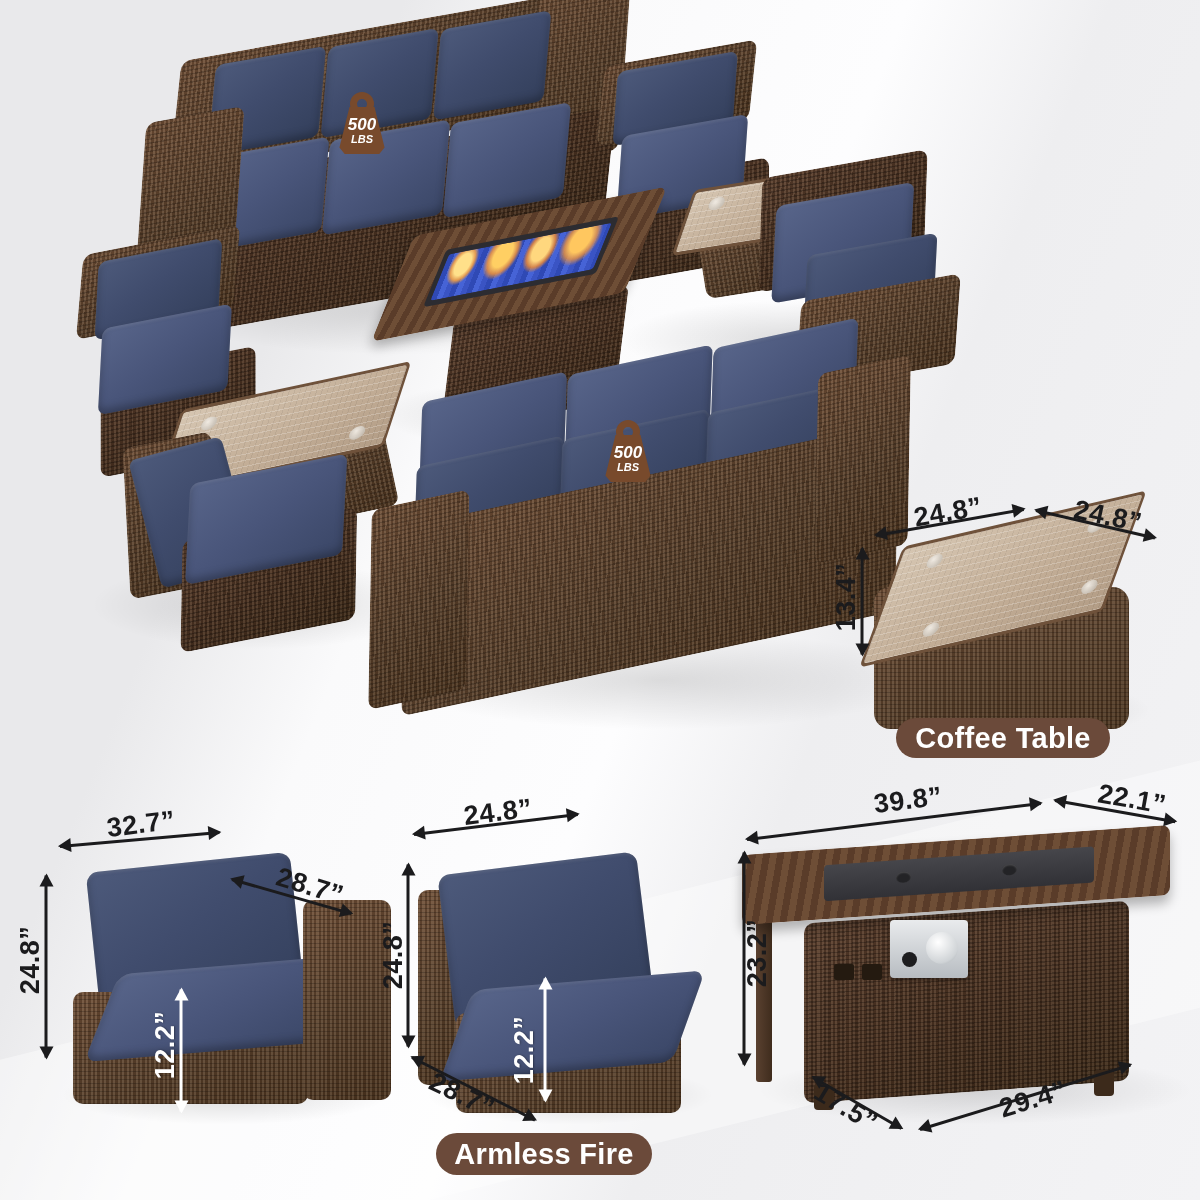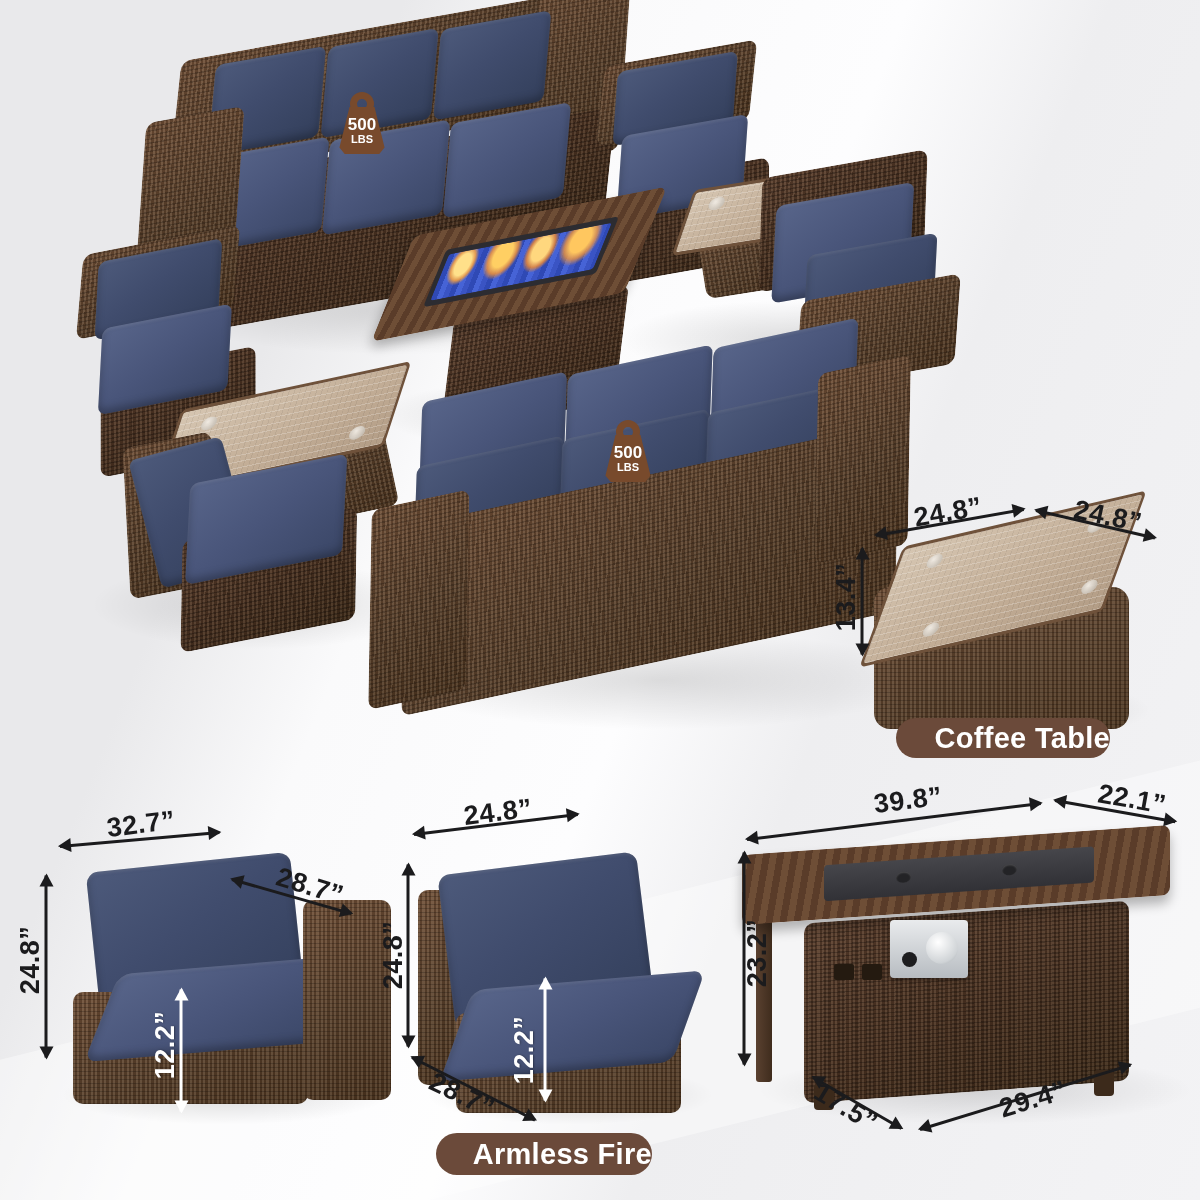--- a/index.html
+++ b/index.html
@@ -48,27 +48,27 @@
   .fire-inset { position:absolute; background:#2c2c31; border-radius:4px; padding:5px; box-sizing:border-box; }
   .fire-strip { width:100%; height:100%; border-radius:3px;
     background:
       radial-gradient(ellipse 20px 26px at 12% 30%, #ffe08a 0 38%, rgba(255,165,60,.85) 55%, transparent 72%),
       radial-gradient(ellipse 24px 30px at 36% 25%, #ffcf63 0 38%, rgba(250,150,50,.8) 58%, transparent 75%),
       radial-gradient(ellipse 22px 28px at 60% 30%, #ffd77e 0 38%, rgba(245,140,45,.8) 58%, transparent 75%),
       radial-gradient(ellipse 26px 30px at 84% 26%, #ffc75f 0 38%, rgba(240,150,60,.8) 58%, transparent 78%),
       repeating-linear-gradient(90deg,#2f49b5 0 6px,#4663d6 6px 12px,#3a54c4 12px 18px);
   }
   .pill { position:absolute; z-index:6; background:#6b4a3a; border-radius:999px; color:#fff;
-    display:flex; align-items:center; justify-content:flex-end;
+    display:flex; align-items:center; justify-content:center;
     font-size:29px; font-weight:bold; letter-spacing:.3px; }
   .badge { position:absolute; z-index:5; width:48px; display:flex; flex-direction:column; align-items:center; }
   .badge-ring { width:24px; height:24px; border-radius:50%; border:7px solid #784a2c; box-sizing:border-box; margin-bottom:-9px; }
   .badge-body { width:48px; height:47px; background:#784a2c;
     clip-path: polygon(24% 0%, 76% 0%, 97% 86%, 86% 100%, 14% 100%, 3% 86%);
-    display:flex; flex-direction:column; align-items:center; justify-content:center; color:#fff; line-height:1; }
+    display:flex; flex-direction:column; align-items:center; justify-content:center; color:#fff; line-height:1;font-style:italic; }
   .badge-500 { font-size:17px; font-weight:bold; }
   .badge-lbs { font-size:11px; font-weight:bold; margin-top:1px; }
   .dim-text { position:absolute; z-index:6; width:86px; line-height:30px; text-align:center;
     font-size:27px; font-weight:bold; color:#1b1b1d; letter-spacing:.5px; white-space:nowrap; }
   .dim-text.vert { transform:rotate(-90deg); }
   .dim-text.white { color:#ffffff; text-shadow:0 1px 2px rgba(0,0,0,.35); }
   .dim-line { position:absolute; z-index:6; height:3px; background:#1b1b1d; transform-origin:0 50%; }
   .dim-line::before,.dim-line::after { content:""; position:absolute; top:-6px;
     border-top:7px solid transparent; border-bottom:7px solid transparent; }
   .dim-line::before { left:-2px; border-right:13px solid #1b1b1d; }

